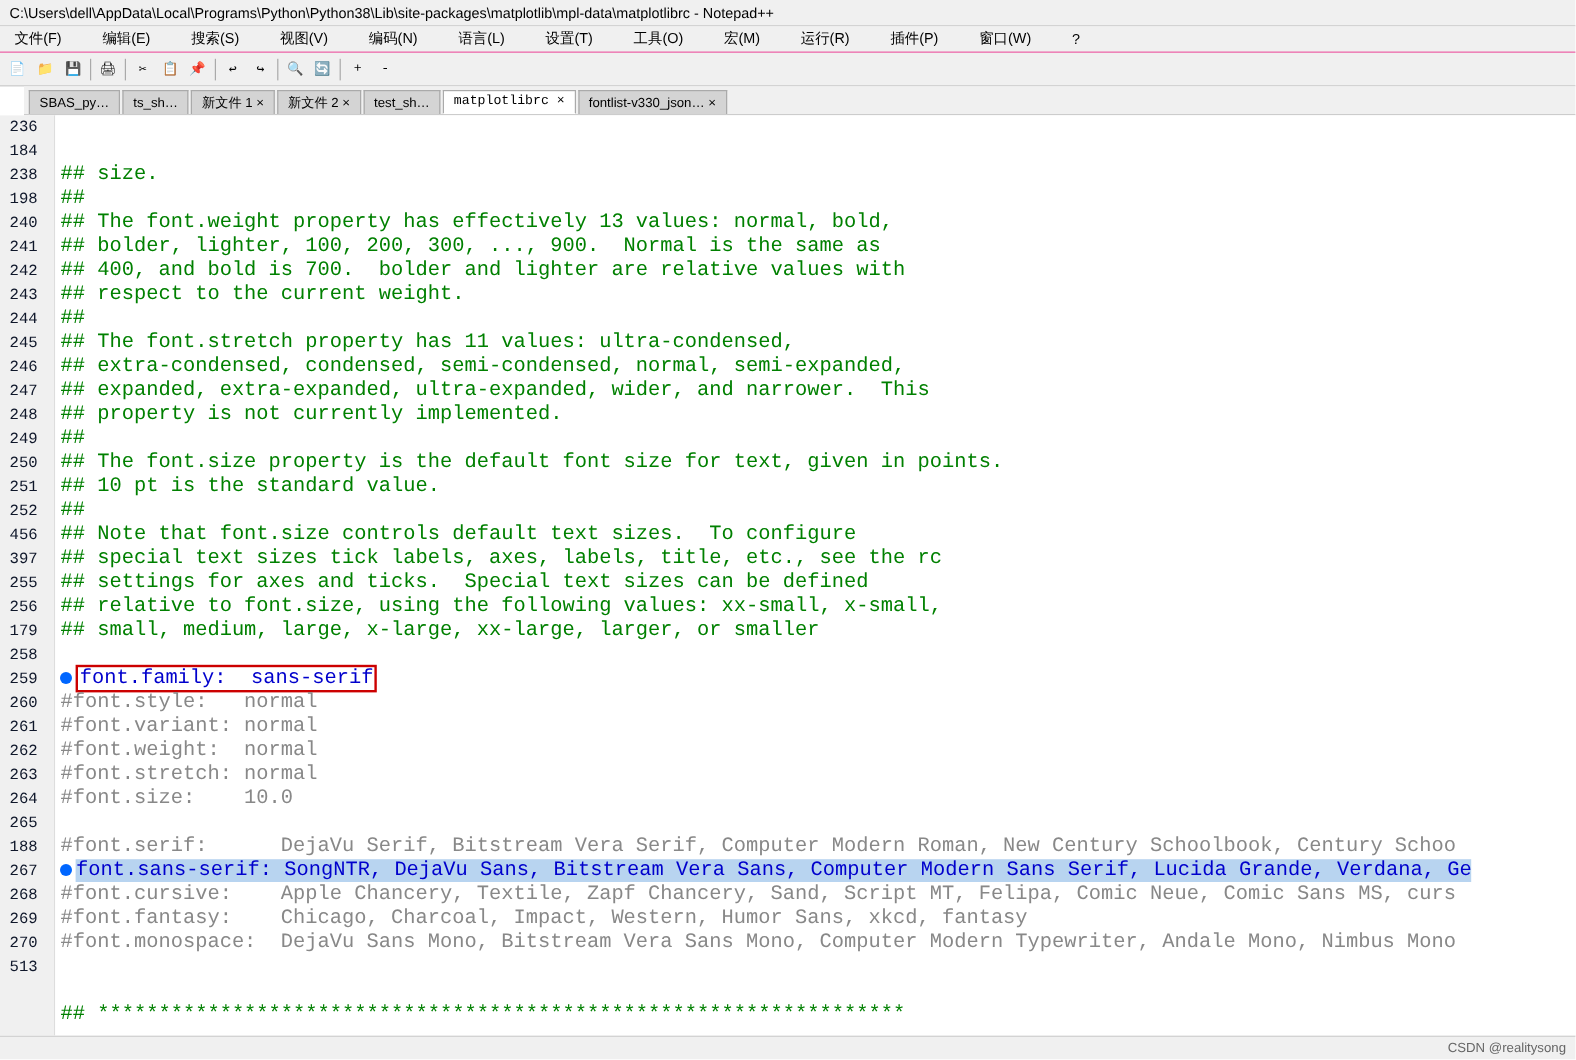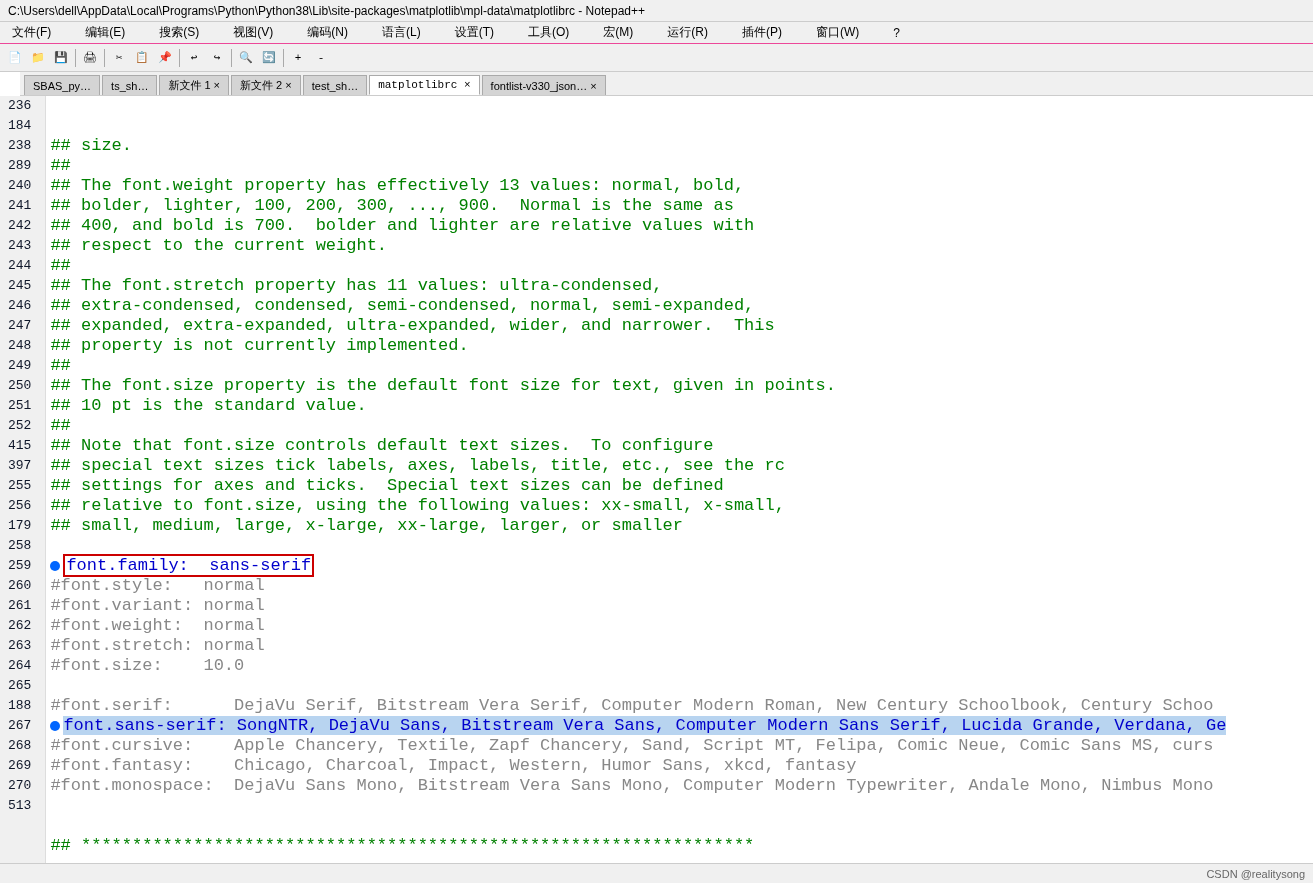--- a/index.html
+++ b/index.html
@@ -228,35 +228,35 @@
     <div class="tab">
       <span>fontlist-v330_json… ×</span>
     </div>
   </div>
 
 <div id="content">
   <div id="line-numbers">
   <div class="line-num-cell">236</div>
       <div class="line-num-cell">184</div>
       <div class="line-num-cell">238</div>
-      <div class="line-num-cell">289</div>
+      <div class="line-num-cell">198</div>
       <div class="line-num-cell">240</div>
       <div class="line-num-cell">241</div>
       <div class="line-num-cell">242</div>
       <div class="line-num-cell">243</div>
       <div class="line-num-cell">244</div>
       <div class="line-num-cell">245</div>
       <div class="line-num-cell">246</div>
       <div class="line-num-cell">247</div>
       <div class="line-num-cell">248</div>
       <div class="line-num-cell">249</div>
       <div class="line-num-cell">250</div>
       <div class="line-num-cell">251</div>
       <div class="line-num-cell">252</div>
-      <div class="line-num-cell">415</div>
+      <div class="line-num-cell">456</div>
       <div class="line-num-cell">397</div>
       <div class="line-num-cell">255</div>
       <div class="line-num-cell">256</div>
       <div class="line-num-cell">179</div>
       <div class="line-num-cell">258</div>
       <div class="line-num-cell">259</div>
       <div class="line-num-cell">260</div>
       <div class="line-num-cell">261</div>
       <div class="line-num-cell">262</div>
       <div class="line-num-cell">263</div>

